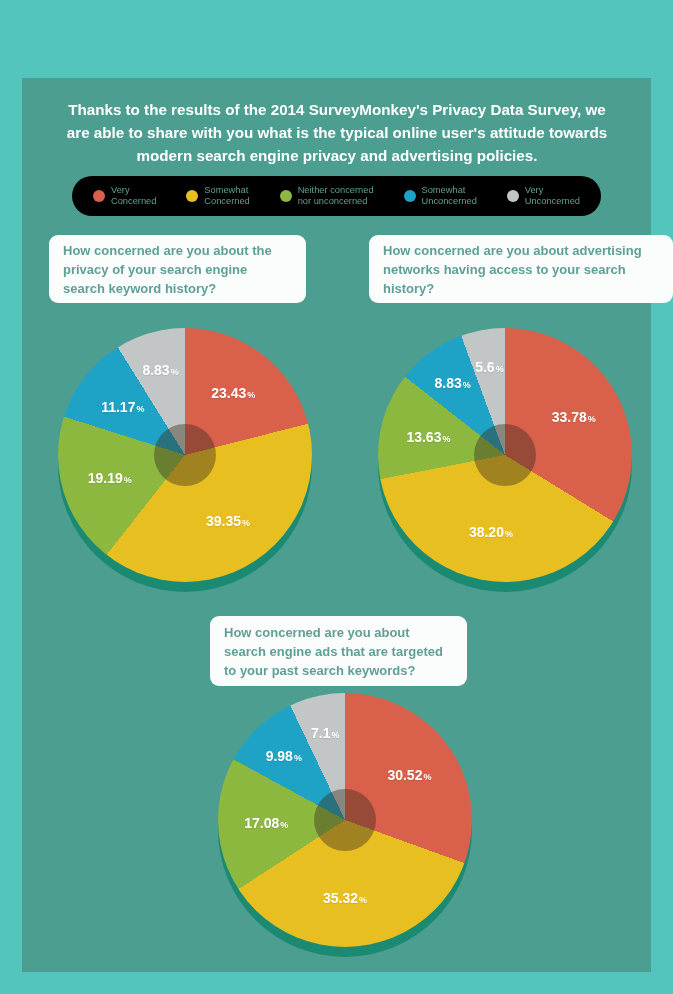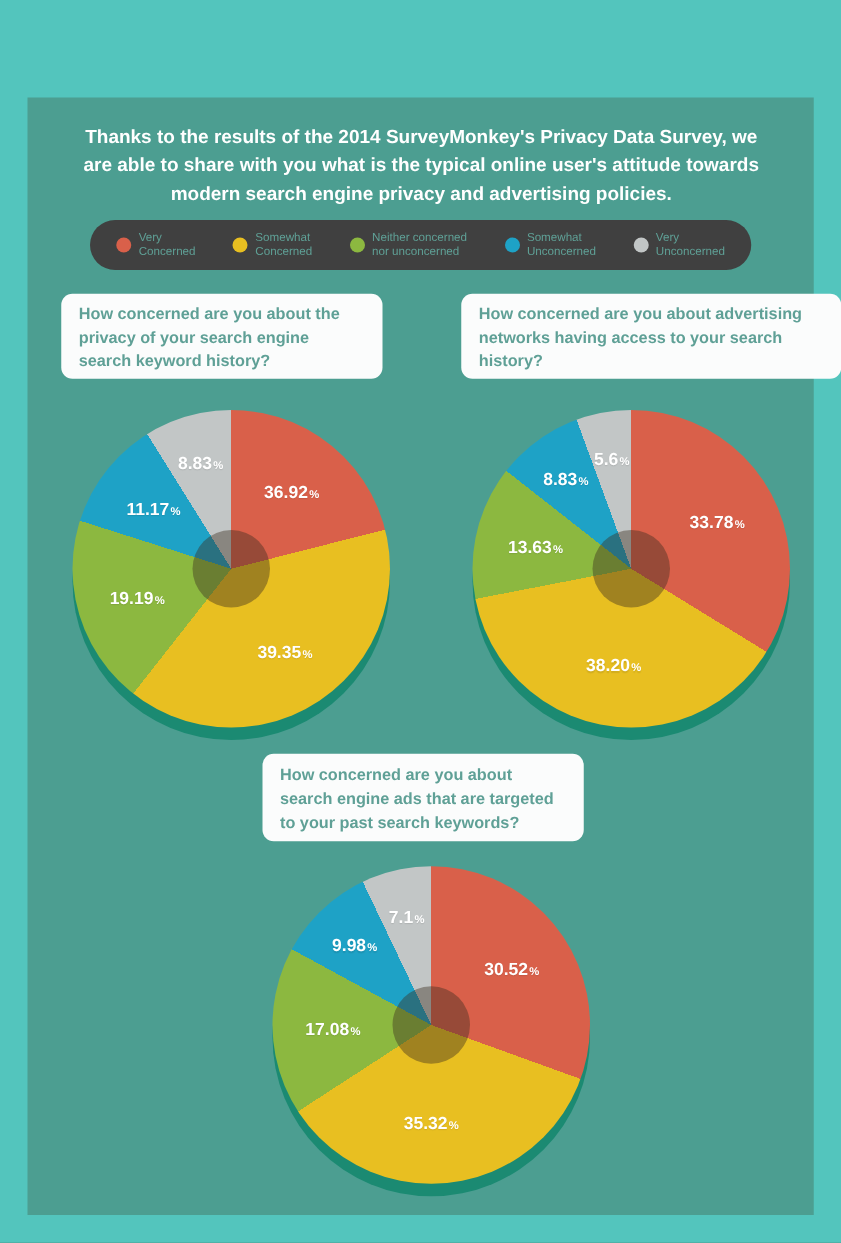--- a/index.html
+++ b/index.html
@@ -47,40 +47,40 @@
 
   .intro{
     position:absolute;left:40px;top:20px;width:550px;
     text-align:center;color:#ffffff;
     font-size:15.2px;font-weight:bold;line-height:23px;
   }
 
   
   .legend{
     position:absolute;left:50px;top:98px;width:529px;height:40px;
-    background:#404040;border-radius:20px;
+    background:#000000;border-radius:20px;
     display:flex;align-items:center;justify-content:space-around;
     padding:0 6px;box-sizing:border-box;
   }
   .legend-item{display:flex;align-items:center;gap:6px;}
   .legend-dot{width:12px;height:12px;border-radius:50%;flex:0 0 auto;}
   .legend-label{
     color:#5fa096;font-size:9.3px;line-height:11px;white-space:pre-line;
   }
 
   
   .qcard{
     position:absolute;background:#fbfcfc;border-radius:9px;
     display:flex;align-items:center;justify-content:center;
     color:#5fa096;font-size:13px;font-weight:bold;line-height:19px;
     padding:10px 14px;box-sizing:border-box;
   }
   .q1{left:27px;top:157px;width:257px;height:68px;}
   .q2{left:347px;top:157px;width:304px;height:68px;}
-  .q3{left:188px;top:525px;width:257px;height:70px;}
+  .q3{left:188px;top:538px;width:257px;height:70px;}
 
   
   .pie-wrap{position:absolute;width:254px;height:254px;}
   .p1{left:36px;top:250px;}
   .p2{left:356px;top:250px;}
   .p3{left:196px;top:615px;}
 
   .pie-shadow{
     position:absolute;left:0;top:10px;width:254px;height:254px;
     border-radius:50%;background:#1b8a72;
@@ -149,21 +149,21 @@
     </div>
 
     <div class="pie-wrap p1" id="pie-0">
       <div class="pie-shadow"></div>
       <div class="pie" style="background: conic-gradient(rgb(217, 96, 74) 0deg, rgb(217, 96, 74) 75.721deg, rgb(232, 191, 33) 75.721deg, rgb(232, 191, 33) 218.15deg, rgb(140, 184, 64) 218.15deg, rgb(140, 184, 64) 287.609deg, rgb(30, 162, 198) 287.609deg, rgb(30, 162, 198) 328.039deg, rgb(194, 198, 198) 328.039deg, rgb(194, 198, 198) 360deg);"></div>
       <div class="pie-hub"></div>
         <div class="slice-label" style="left: 102.525px; top: 41.5354px;"><span>8.83</span><span class="pct">%</span></div>
         <div class="slice-label" style="left: 64.8036px; top: 78.7134px;"><span>11.17</span><span class="pct">%</span></div>
         <div class="slice-label" style="left: 51.7491px; top: 150.18px;"><span>19.19</span><span class="pct">%</span></div>
         <div class="slice-label" style="left: 169.959px; top: 192.989px;"><span>39.35</span><span class="pct">%</span></div>
-        <div class="slice-label" style="left: 175.326px; top: 64.8341px;"><span>36.92</span><span class="pct">%</span></div>
+        <div class="slice-label" style="left: 175.326px; top: 64.8341px;"><span>23.43</span><span class="pct">%</span></div>
     </div>
 
     <div class="pie-wrap p2" id="pie-1">
       <div class="pie-shadow"></div>
       <div class="pie" style="background: conic-gradient(rgb(217, 96, 74) 0deg, rgb(217, 96, 74) 121.559deg, rgb(232, 191, 33) 121.559deg, rgb(232, 191, 33) 259.024deg, rgb(140, 184, 64) 259.024deg, rgb(140, 184, 64) 308.073deg, rgb(30, 162, 198) 308.073deg, rgb(30, 162, 198) 339.848deg, rgb(194, 198, 198) 339.848deg, rgb(194, 198, 198) 360deg);"></div>
       <div class="pie-hub"></div>
         <div class="slice-label" style="left: 111.447px; top: 39.4711px;"><span>5.6</span><span class="pct">%</span></div>
         <div class="slice-label" style="left: 74.6962px; top: 55.1145px;"><span>8.83</span><span class="pct">%</span></div>
         <div class="slice-label" style="left: 50.4512px; top: 108.554px;"><span>13.63</span><span class="pct">%</span></div>
         <div class="slice-label" style="left: 112.932px; top: 204.473px;"><span>38.20</span><span class="pct">%</span></div>

